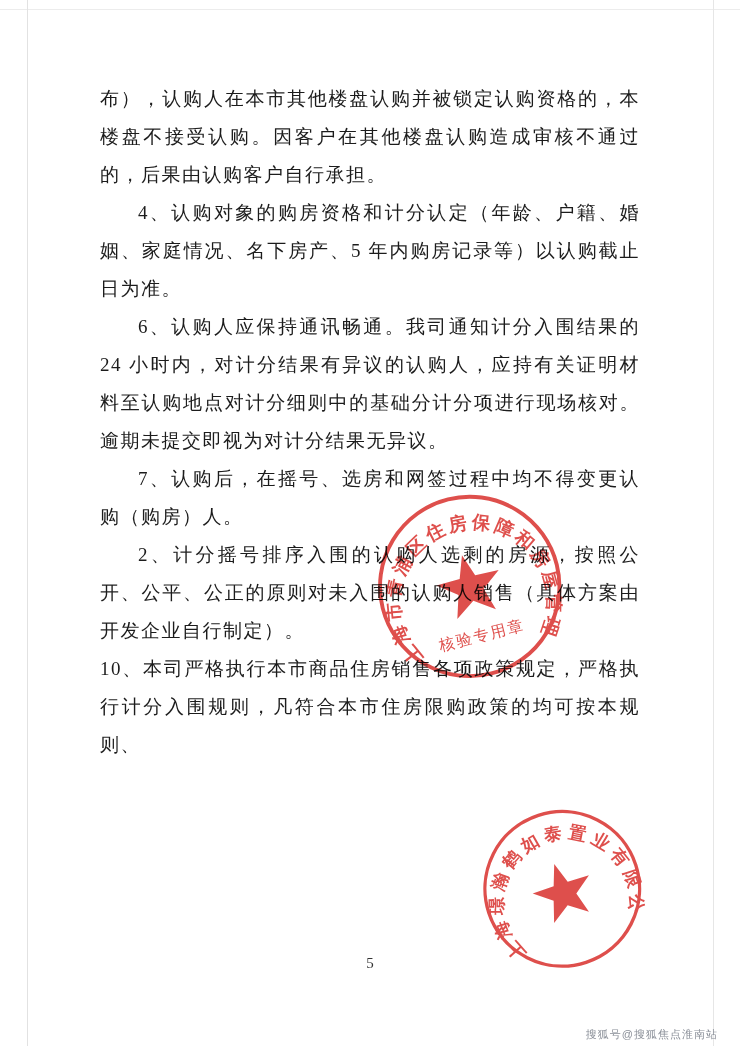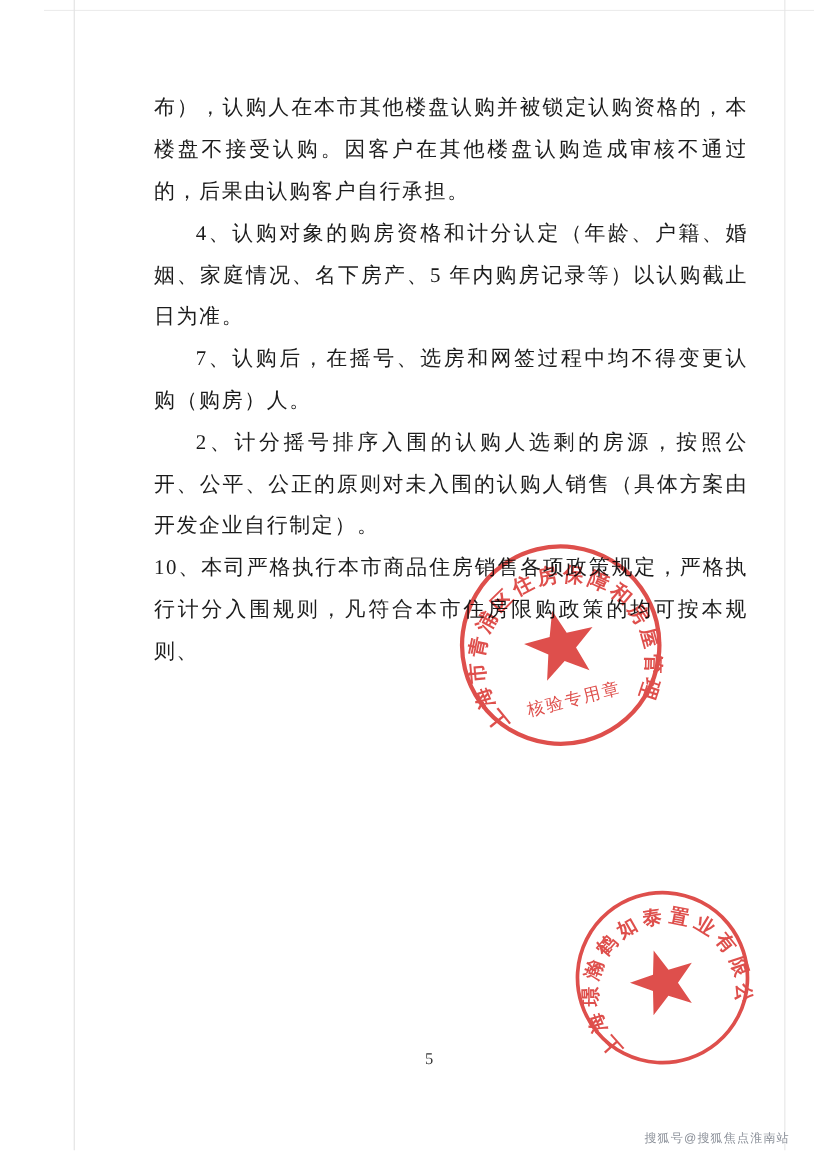--- a/index.html
+++ b/index.html
@@ -1,19 +1,19 @@
 <!DOCTYPE html>
 <html><head>
 <meta charset="utf-8">
 <style>
   * { margin:0; padding:0; box-sizing:border-box; }
   html,body { width:740px; height:1046px; background:#ffffff; overflow:hidden; }
   body { font-family:"Liberation Serif","DejaVu Serif",serif; color:#1c1c1c; position:relative; }
 
-  .page { position:absolute; inset:0; background:#ffffff;margin-left:40px; }
+  .page { position:absolute; inset:0; background:#ffffff; }
 
   
   .scan-edge-left  { position:absolute; left:27px;  top:0; width:1px; height:100%; background:#e2e2e2; }
   .scan-edge-right { position:absolute; right:26px; top:0; width:1px; height:100%; background:#e6e6e6; }
   .scan-edge-top   { position:absolute; left:0; top:9px; width:100%; height:1px; background:#ececec; }
 
   .doc-body {
     position:absolute; left:100px; top:80px; width:540px;
     font-size:19px; line-height:38px; letter-spacing:1.5px;
     text-align:justify; text-justify:inter-character;
@@ -42,20 +42,21 @@
 
 <div class="page">
 
   <div class="scan-edge-top"></div>
   <div class="scan-edge-left"></div>
   <div class="scan-edge-right"></div>
 
   <div class="doc-body">
     <p>布），认购人在本市其他楼盘认购并被锁定认购资格的，本楼盘不接受认购。因客户在其他楼盘认购造成审核不通过的，后果由认购客户自行承担。</p>
     <p class="indent">4、认购对象的购房资格和计分认定（年龄、户籍、婚姻、家庭情况、名下房产、5 年内购房记录等）以认购截止日为准。</p>
+    <p class="indent">6、认购人应保持通讯畅通。我司通知计分入围结果的 24 小时内，对计分结果有异议的认购人，应持有关证明材料至认购地点对计分细则中的基础分计分项进行现场核对。逾期未提交即视为对计分结果无异议。</p>
     <p class="indent">7、认购后，在摇号、选房和网签过程中均不得变更认购（购房）人。</p>
     <p class="indent">2、计分摇号排序入围的认购人选剩的房源，按照公开、公平、公正的原则对未入围的认购人销售（具体方案由开发企业自行制定）。</p>
     <p>10、本司严格执行本市商品住房销售各项政策规定，严格执行计分入围规则，凡符合本市住房限购政策的均可按本规则、</p>
   </div>
 
   <div class="stamp stamp-1">
     <svg viewBox="0 0 200 200" width="195" height="195">
       <circle cx="100" cy="101" r="92" fill="none" stroke="#d9302c" stroke-width="4"></circle>
       <path id="ringPath1" d="M 38,162 A 76,76 0 1 1 162,162" fill="none"></path>
       <text font-size="19" fill="#d9302c" letter-spacing="3.5" font-family="'Liberation Serif','DejaVu Serif',serif" font-weight="bold">

